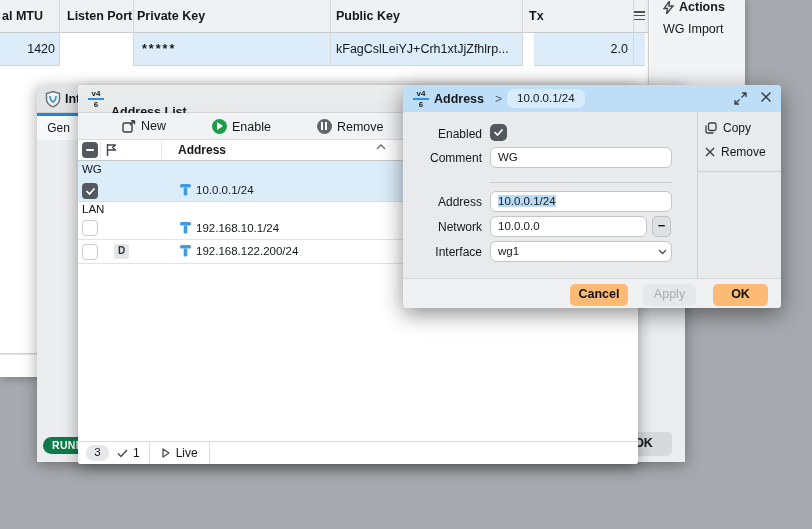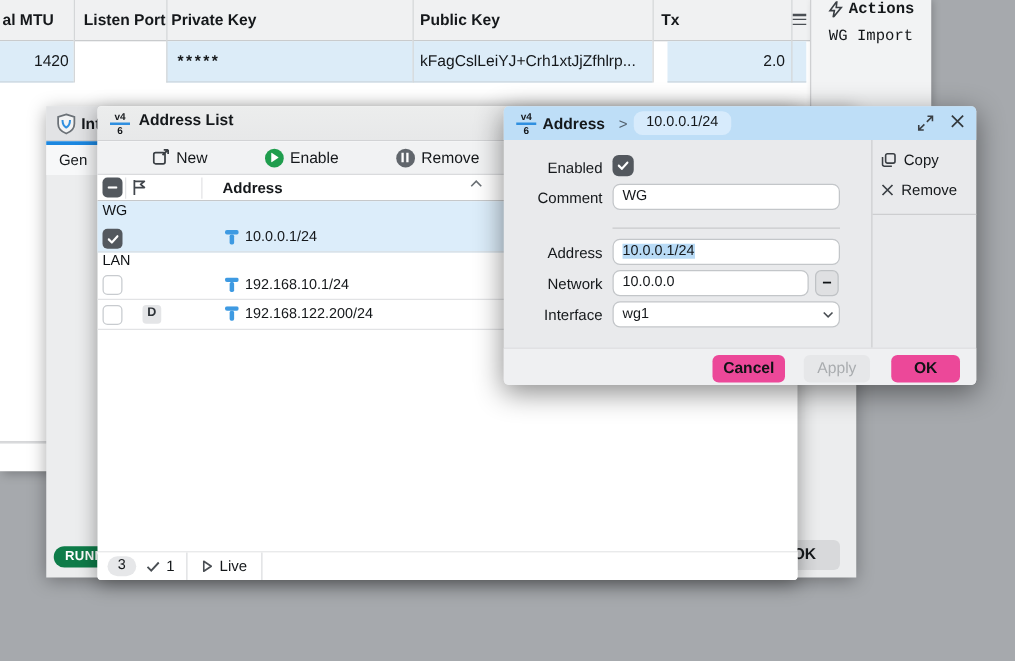--- a/index.html
+++ b/index.html
@@ -10,39 +10,39 @@
   
   #bg-win { left:0; top:0; width:648px; height:377px; box-shadow:2px 2px 8px rgba(0,0,0,.25); z-index:1; }
   .tbl-head { position:absolute; top:0; height:33px; background:#f0f1f2; border-bottom:1px solid #c9cbcd; font-weight:bold; font-size:12.5px; display:flex; align-items:center; }
   .tbl-cell { position:absolute; top:33px; height:33px; background:#dcecf8; border-bottom:1px solid #ccd6de; font-size:12.5px; display:flex; align-items:center; white-space:nowrap; overflow:hidden; }
   .vline { position:absolute; top:0; width:1px; height:66px; background:#d4d6d8; z-index:2; }
   #bg-split { position:absolute; left:0; top:353px; width:100%; height:2px; background:#e2e3e5; border-top:1px solid #cfd1d3; }
   #col-menu-icon { position:absolute; left:634px; top:11px; width:11px; height:10px; }
   #col-menu-icon div { height:1.6px; background:#4a4f54; margin-bottom:2.2px; }
 
   
-  #actions-panel { left:648px; top:0; width:97px; height:86px; background:#f2f3f4; border-left:1px solid #cfd0d2; z-index:1; box-shadow:2px 0 6px rgba(0,0,0,.2);font-family:Liberation Mono, monospace; }
+  #actions-panel { left:648px; top:0; width:97px; height:86px; background:#f2f3f4; border-left:1px solid #cfd0d2; z-index:1; box-shadow:2px 0 6px rgba(0,0,0,.2); }
   #actions-title { position:absolute; left:30px; top:0px; font-weight:bold; font-size:12.5px; }
   #actions-icon { position:absolute; left:13px; top:1px; }
   #wg-import { position:absolute; left:14px; top:22px; font-size:12.5px; }
 
   
   #iface-win { left:37px; top:85px; width:648px; height:377px; background:#ecedee; box-shadow:0 3px 14px rgba(0,0,0,.35); z-index:2; }
   #iface-titlebar { position:absolute; left:0; top:0; width:100%; height:28px; background:#e2e3e5; border-bottom:1px solid #cfd0d2; }
   #iface-title { position:absolute; left:28px; top:7px; font-weight:bold; font-size:12.5px; }
   #iface-tab { position:absolute; left:0px; top:28px; width:44px; height:27px; background:#f7f8f9; border-top:3px solid #1b87e0; border-right:1px solid #cfd0d2; font-size:12px; text-align:center; padding-top:5px; }
   #running-badge { position:absolute; left:6px; top:352px; height:17px; background:#0e7c49; color:#fff; font-size:10.5px; font-weight:bold; letter-spacing:.3px; border-radius:9px; padding:2px 9px 0 9px; }
   #iface-ok { position:absolute; left:578px; top:347px; width:57px; height:24px; background:#d8d9db; border-radius:5px; font-weight:bold; font-size:12.5px; text-align:center; padding-top:4px; }
 
   
   #al-win { left:78px; top:85px; width:560px; height:379px; border-radius:3px; box-shadow:0 4px 16px rgba(0,0,0,.38); z-index:3; }
   #al-titlebar { position:absolute; left:0; top:0; width:100%; height:28px; background:linear-gradient(#eceded,#e7e8e9); border-bottom:1px solid #d2d3d5; border-radius:3px 3px 0 0; }
-  #al-title { position:absolute; left:33px; top:4px; font-weight:bold; font-size:12.5px; }
+  #al-title { position:absolute; left:33px; top:20px; font-weight:bold; font-size:12.5px; }
   #al-toolbar { position:absolute; left:0; top:28px; width:100%; height:27px; background:#f1f2f3; border-bottom:1px solid #dadbdd; display:flex; align-items:center; padding-left:12px; gap:14px; }
-  .tb-item { display:flex; align-items:flex-start; gap:5px; font-size:12.5px;padding-left:32px; }
+  .tb-item { display:flex; align-items:flex-end; gap:5px; font-size:12.5px;padding-left:32px; }
   .round-ic { width:15px; height:15px; border-radius:50%; display:flex; align-items:center; justify-content:center; }
   #al-header { position:absolute; left:0; top:55px; width:100%; height:21px; background:#fff; border-bottom:1px solid #c6c8ca; }
   #al-header .hline1 { position:absolute; left:22px; top:2px; width:1px; height:17px; background:#e3e4e6; }
   #al-header .hline2 { position:absolute; left:83px; top:2px; width:1px; height:17px; background:#e3e4e6; }
   #addr-col-label { position:absolute; left:100px; top:3px; font-weight:bold; font-size:12px; }
   .cbx { width:16px; height:16px; border-radius:4px; }
   .cbx.dark { background:#53585e; color:#fff; display:flex; align-items:center; justify-content:center; }
   .cbx.empty { background:#fff; border:1px solid #c8cbcf; }
   .row { position:absolute; left:0; width:100%; font-size:11.5px; }
   .row.blue { background:#dcedfa; }
@@ -61,21 +61,21 @@
   #dlg-crumb-pill { position:absolute; left:104px; top:4px; height:19px; background:#d7ebfc; border-radius:7px; font-size:11.5px; padding:3px 10px 0 10px; }
   .dlg-label { position:absolute; left:0; width:79px; text-align:right; font-size:12px; }
   .dlg-input { position:absolute; left:87px; height:21px; background:#fff; border:1px solid #c3c6c9; border-radius:6px; font-size:11.5px; padding:3px 0 0 7px; white-space:nowrap; overflow:hidden; }
   .sel-text { background:#b9dbf6; }
   #dlg-divider { position:absolute; left:87px; top:97px; width:182px; height:1px; background:#c9cacc; }
   #dlg-sep-v { position:absolute; left:294px; top:27px; width:1px; height:166px; background:#cdced0; }
   #dlg-side-div { position:absolute; left:295px; top:86px; width:83px; height:1px; background:#cdced0; }
   .side-item { position:absolute; left:302px; display:flex; align-items:center; gap:6px; font-size:12px; }
   #dlg-footer { position:absolute; left:0; top:193px; width:100%; height:30px; background:#eff0f2; border-top:1px solid #d6d7d9; border-radius:0 0 4px 4px; }
   .btn { position:absolute; top:5px; height:22px; border-radius:5px; text-align:center; font-size:12.5px; padding-top:3px; }
-  .btn.normal { background:#ec4899; font-weight:bold; color:#101316; }
+  .btn.normal { background:#fdba74; font-weight:bold; color:#101316; }
   .btn.disabled { background:#e6e7e9; color:#a9acaf; }
   .chk17 { position:absolute; width:17px; height:17px; background:#53585e; border-radius:5px; color:#fff; display:flex; align-items:center; justify-content:center; }
   svg { display:block; }
 </style>
 </head>
 <body>
 
 <div class="win" id="bg-win">
   <div class="tbl-head" style="left:0;width:59px;padding-left:2px;">al MTU</div>
   <div class="tbl-head" style="left:59px;width:74px;padding-left:8px;">Listen Port</div>

